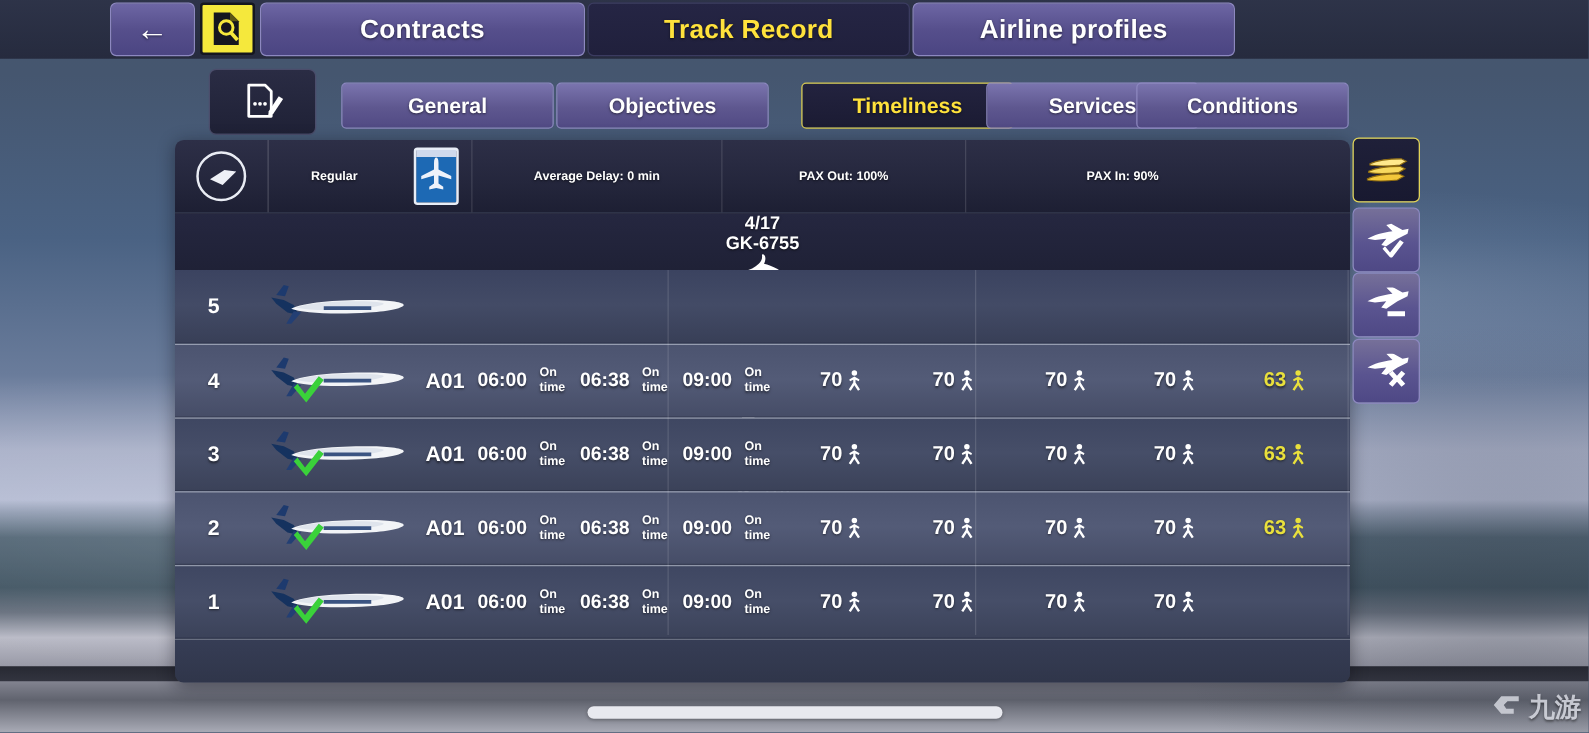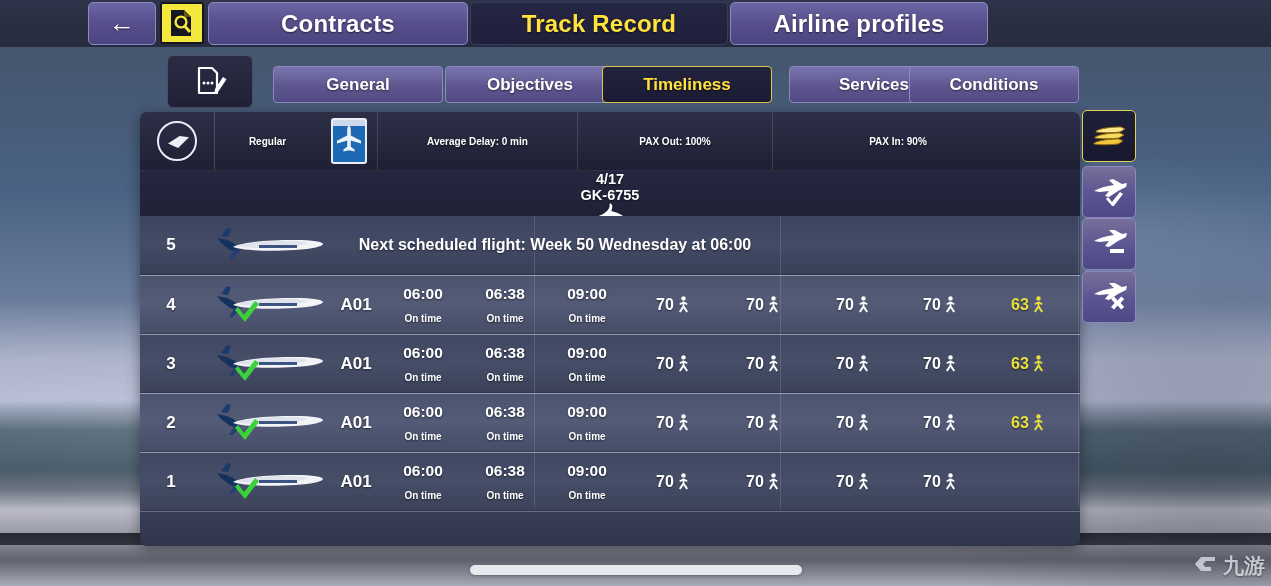--- a/index.html
+++ b/index.html
@@ -40,21 +40,21 @@
   
   #topbar {
     position:absolute; left:0; top:0; width:1271px; height:47px;
     background:linear-gradient(180deg, rgba(36,38,58,.72), rgba(30,32,50,.80));
   }
   .navbtn {
     position:absolute; top:2px; height:43px;
     border:1px solid #8d88c0;
     border-radius:5px;
     background:linear-gradient(180deg,#6d66a4 0%, #564f8c 50%, #4b4582 100%);
-    color:#fff; font-size:24px; font-weight:bold;
+    color:#fff; font-size:21px; font-weight:bold;
     display:flex; align-items:center; justify-content:center;
     text-shadow:0 1px 2px rgba(0,0,0,.6);
     letter-spacing:.2px;
   }
   #nav-back { left:88px; width:68px; font-size:26px; }
   #nav-contracts { left:208px; width:260px; }
   #nav-track {
     left:470px; width:258px; color:#ffe23c;
     background:linear-gradient(180deg,#252544 0%,#20203c 100%);
     border:1px solid #3b3b60;
@@ -77,21 +77,21 @@
     position:absolute; top:66px; height:37px;
     border:1px solid #8d88c0; border-radius:4px;
     background:linear-gradient(180deg,#7a74ae 0%, #5e578f 55%, #514a84 100%);
     color:#fff; font-size:17px; font-weight:bold;
     display:flex; align-items:center; justify-content:center;
     text-shadow:0 1px 2px rgba(0,0,0,.55);
   }
   #tab-0 { left:273px; width:170px; }
   #tab-1 { left:445px; width:170px; }
   #tab-2 {
-    left:602px; width:170px; color:#ffe23c;
+    left:641px; width:170px; color:#ffe23c;
     background:linear-gradient(180deg,#23233f,#1b1b33);
     border:1px solid #d8c84e;
   }
   #tab-3 { left:789px; width:170px; }
   #tab-4 { left:909px; width:170px; }
 
   
   #panel {
     position:absolute; left:140px; top:112px; width:940px; height:434px;
     border-radius:7px;
@@ -155,21 +155,21 @@
     border-top:1px solid rgba(215,222,236,.55);
     border-bottom:1px solid rgba(20,24,34,.35);
   }
   .row.odd  { background:linear-gradient(180deg,#3f4762 0%,#464e68 48%, #3b4259 100%); }
   .row.even { background:linear-gradient(180deg,#4c5470 0%,#535b77 48%, #464d67 100%); }
   .row .cell {
     color:#fff; font-weight:bold;
     display:flex; align-items:center; justify-content:center;
     height:100%; text-shadow:0 1px 2px rgba(0,0,0,.55);
   }
-  .timecell { flex-direction:column; gap:10px; font-size:15px; line-height:1.12; }
+  .timecell { flex-direction:row; gap:10px; font-size:15px; line-height:1.12; }
   .timecell .tv { font-size:15.5px; }
   .timecell .ts { font-size:10px; }
   .paxcell { font-size:16px; gap:3px; }
   .paxcell.warn { color:#e9e03c; }
 
   
   .c-idx   { width:62px; }
   .c-plane { width:128px; }
   .c-code  { width:52px; }
   .c-t1    { width:82px; }
@@ -371,21 +371,20 @@
     <div class="c-plane" style="display:flex;align-items:center;justify-content:center;height:100%">
       <svg width="118" height="40" viewBox="0 0 118 40">
         <path d="M14 11l6-8 4 1-3 8z" fill="#1d3a6e"></path>
         <path d="M10 13l10 2 8 4 4 8-9-2-9-7z" fill="#15325f"></path>
         <path d="M26 22c10-5 34-7 62-7 18 0 28 2 28 4s-10 5-28 6c-30 2-54 0-62-3z" fill="#f2f4f7"></path>
         <path d="M30 21c8-3 26-5 50-5 12 0 20 1 20 2s-8 3-20 4c-24 2-42 1-50-1z" fill="#dfe4ec"></path>
         <rect x="52" y="20" width="38" height="3" fill="#1d3a6e" opacity=".85"></rect>
         <path d="M28 24l-6 10h4l8-9z" fill="#233f74"></path>
       </svg>
     </div>
-    <div id="sched-text">Next scheduled flight: Week 50 Wednesday at 06:00</div>
   </div>
 
   <div class="row even">
     <div class="cell c-idx" style="font-size:17px">4</div>
     <div class="c-plane" style="display:flex;align-items:center;justify-content:center;height:100%;position:relative">
       <svg width="118" height="40" viewBox="0 0 118 40">
         <path d="M14 9l6-8 4 1-3 8z" fill="#1d3a6e"></path>
           <path d="M10 11l10 2 8 4 4 8-9-2-9-7z" fill="#15325f"></path>
         <path d="M26 20c10-5 34-7 62-7 18 0 28 2 28 4s-10 5-28 6c-30 2-54 0-62-3z" fill="#f2f4f7"></path>
         <path d="M30 19c8-3 26-5 50-5 12 0 20 1 20 2s-8 3-20 4c-24 2-42 1-50-1z" fill="#dfe4ec"></path>

